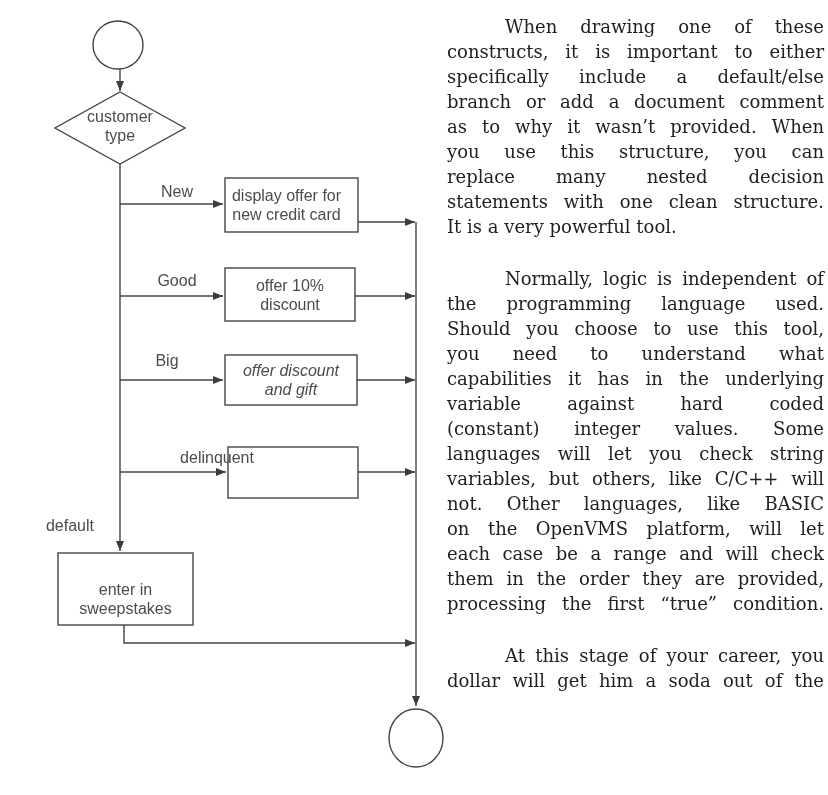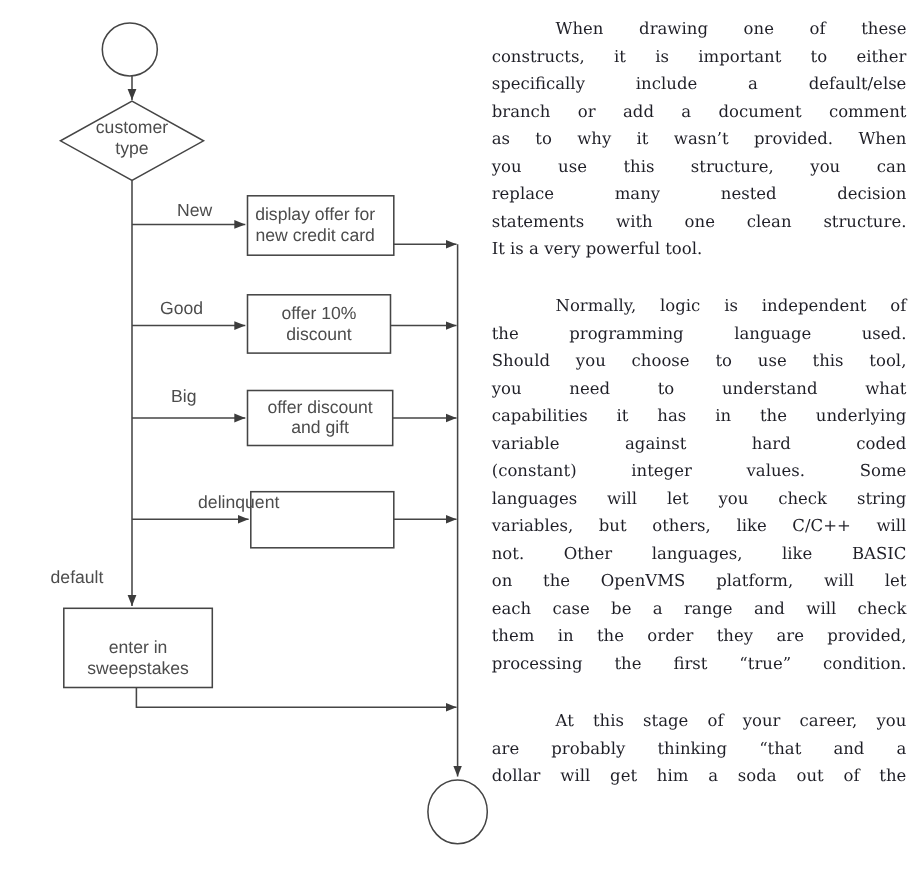--- a/index.html
+++ b/index.html
@@ -18,21 +18,21 @@
     text-align:center; white-space:pre-line; line-height:19px;
   }
   .fc-box-label {
     display:flex; align-items:center; justify-content:center;
   }
 
   
   .textcol {
     position:absolute; left:447px; top:14px; width:377px;
     font-family:"DejaVu Serif","Liberation Serif",serif;
-    font-size:15px; color:#1e1e26;
+    font-size:18px; color:#1e1e26;
   }
   .para { margin:0 0 27px 0; }
   .para:last-child { margin-bottom:0; }
   .bodyline {
     line-height:25px; height:25px;
     text-align:justify; text-align-last:justify;
     white-space:nowrap;
   }
   .bodyline.first { text-indent:58px; }
   .bodyline.last-short { text-align-last:left; }
@@ -82,26 +82,26 @@
     </g>
   </svg>
 
   <div class="fc-text" style="left:55px; top:107px; width:130px;">customer
 type</div>
 
   <div class="fc-text" style="left:146px; top:182px; width:62px;">New</div>
   <div class="fc-text fc-box-label" style="left:225px; top:178px; width:123px; height:54px;">display offer for
 new credit card</div>
 
-  <div class="fc-text" style="left:134px; top:271px; width:62px;">Good</div>
+  <div class="fc-text" style="left:146px; top:271px; width:62px;">Good</div>
   <div class="fc-text fc-box-label" style="left:225px; top:268px; width:130px; height:53px;">offer 10%
 discount</div>
 
   <div class="fc-text" style="left:146px; top:351px; width:42px;">Big</div>
-  <div class="fc-text fc-box-label" style="left:225px; top:355px; width:132px; height:50px;">offer discount
+  <div class="fc-text fc-box-label" style="left:225px; top:355px; width:132px; height:50px;font-style:italic;">offer discount
 and gift</div>
 
   <div class="fc-text" style="left:128px; top:448px; width:84px;margin-left:47px;">delinquent</div>
 
   <div class="fc-text" style="left:38px; top:516px; width:64px;">default</div>
   <div class="fc-text fc-box-label" style="left:58px; top:553px; width:135px; height:92px;">enter in
 sweepstakes</div>
 
   <div class="textcol">
     <div class="para">
@@ -126,18 +126,17 @@
         <div class="bodyline">languages will let you check string</div>
         <div class="bodyline">variables, but others, like C/C++ will</div>
         <div class="bodyline">not. Other languages, like BASIC</div>
         <div class="bodyline">on the OpenVMS platform, will let</div>
         <div class="bodyline">each case be a range and will check</div>
         <div class="bodyline">them in the order they are provided,</div>
         <div class="bodyline">processing the first “true” condition.</div>
       </div>
     <div class="para">
         <div class="bodyline first">At this stage of your career, you</div>
-        <div class="bodyline">are probably thinking “that and a</div>
         <div class="bodyline">dollar will get him a soda out of the</div>
       </div>
   </div>
 
 </div>
 
 </body></html>

